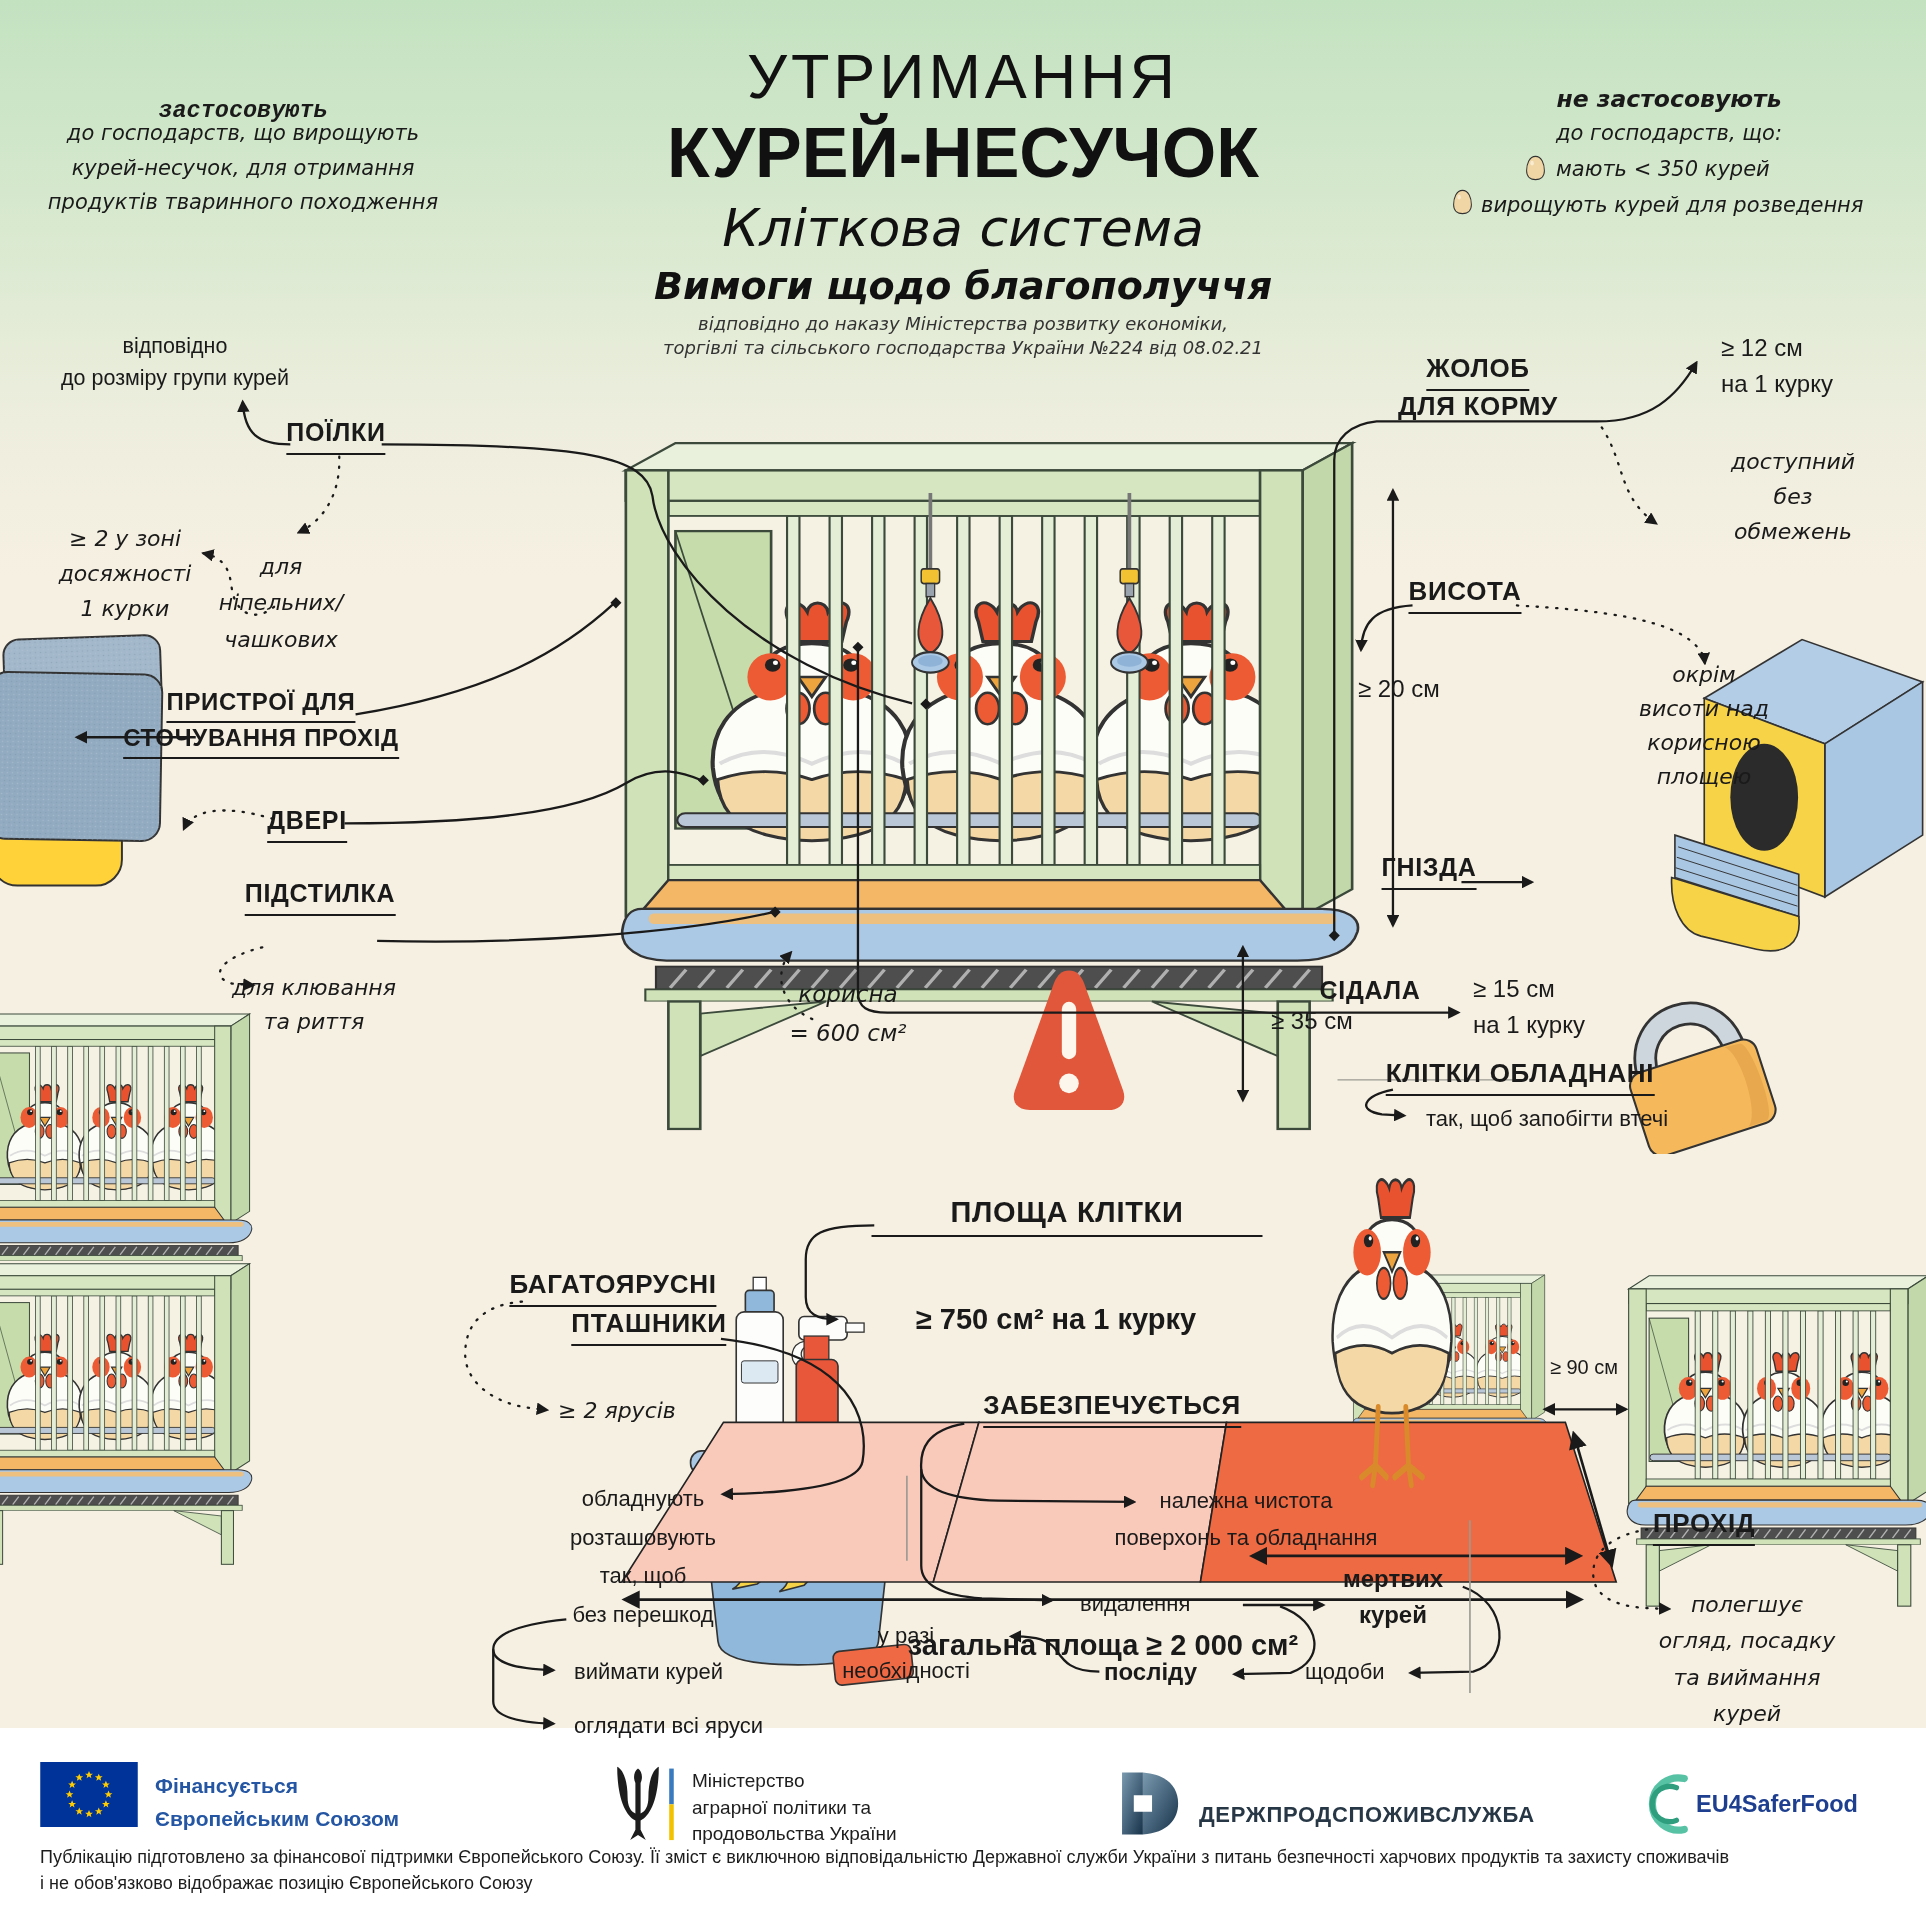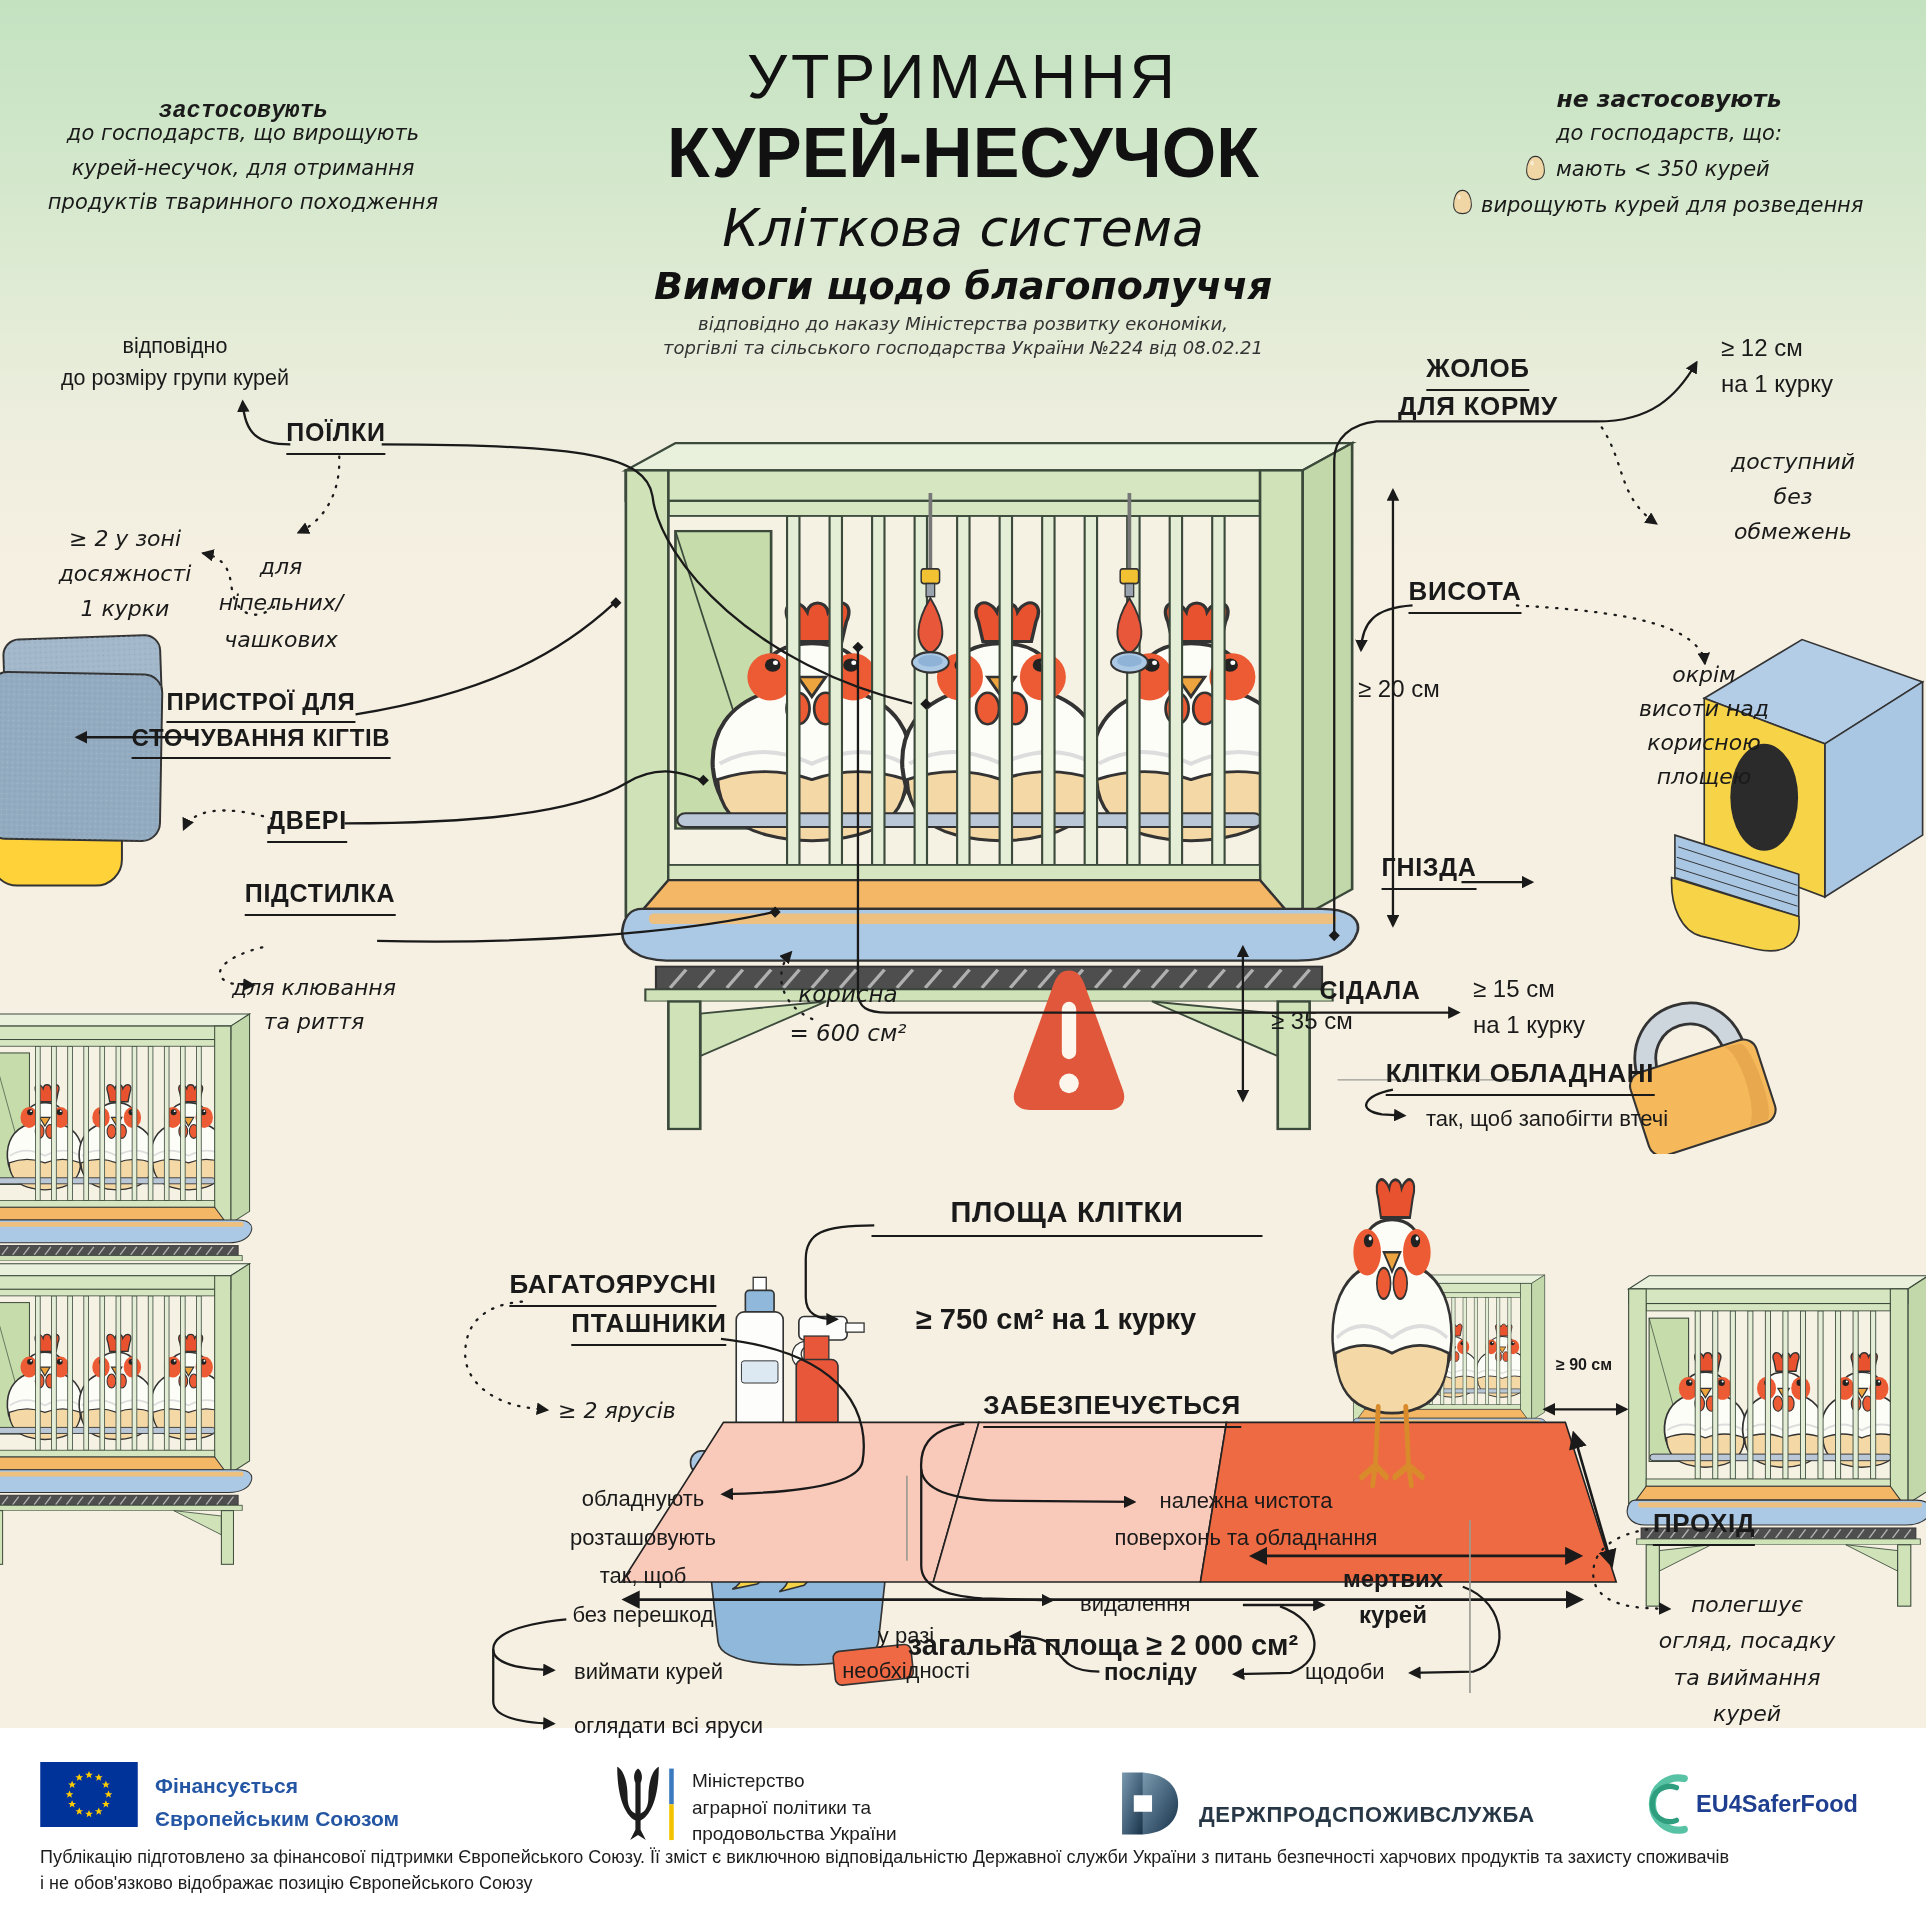--- a/index.html
+++ b/index.html
@@ -318,21 +318,21 @@
 обмежень</div>
 
   <div class="t txt cx hd ul" style="left:1465px;top:574px;font-size:26px;">ВИСОТА</div>
   <div class="t txt" style="left:1358px;top:673px;font-size:24px;">≥ 20 см</div>
   <div class="t txt cx it" style="left:1704px;top:658px;font-size:22px;line-height:1.55;">окрім
 висоти над
 корисною
 площею</div>
 
   <div class="t txt cx hd ul" style="left:261px;top:686px;font-size:24px;">ПРИСТРОЇ ДЛЯ</div>
-  <div class="t txt cx hd ul" style="left:261px;top:722px;font-size:24px;">СТОЧУВАННЯ КІГТІВ</div>
+  <div class="t txt cx hd ul" style="left:261px;top:722px;font-size:24px;">СТОЧУВАННЯ ПРОХІД</div>
 
   <div class="t txt cx hd ul" style="left:307px;top:804px;font-size:25px;">ДВЕРІ</div>
 
   <div class="t txt cx hd ul" style="left:320px;top:877px;font-size:25px;">ПІДСТИЛКА</div>
   <div class="t txt cx it" style="left:314px;top:971px;font-size:22px;line-height:1.55;">для клювання
 та риття</div>
 
   <div class="t txt cx hd ul" style="left:1429px;top:851px;font-size:25px;">ГНІЗДА</div>
 
   <div class="t txt cx hd" style="left:1370px;top:974px;font-size:25px;">СІДАЛА</div>
@@ -364,21 +364,21 @@
 поверхонь та обладнання</div>
   <div class="t txt" style="left:1080px;top:1589px;font-size:22px;">видалення</div>
   <div class="t txt cx bd" style="left:1393px;top:1561px;font-size:24px;line-height:1.5;">мертвих
 курей</div>
   <div class="t txt" style="left:1305px;top:1657px;font-size:22px;">щодоби</div>
   <div class="t txt bd" style="left:1104px;top:1656px;font-size:24px;">посліду</div>
   <div class="t txt cx" style="left:906px;top:1618px;font-size:22px;line-height:1.6;">у разі
 необхідності</div>
 
   <div class="t txt cx hd ul" style="left:1704px;top:1506px;font-size:26px;">ПРОХІД</div>
-  <div class="t txt cx" style="left:1584px;top:1354px;font-size:16px;font-weight:bold;">≥ 90 см</div>
+  <div class="t txt cx" style="left:1584px;top:1354px;font-size:20px;">≥ 90 см</div>
   <div class="t txt cx it" style="left:1747px;top:1587px;font-size:22px;line-height:1.65;">полегшує
 огляд, посадку
 та виймання курей</div>
 
   <svg class="ill" style="left:40px;top:1762px;z-index:3;" width="98" height="65" viewBox="0 0 150 100">
     <defs>
       <path id="st" d="M0,-6 L1.8,-1.9 L6,-1.9 L2.6,0.7 L3.7,5 L0,2.4 L-3.7,5 L-2.6,0.7 L-6,-1.9 L-1.8,-1.9 Z" fill="#ffcc00"></path>
     </defs>
     <rect width="150" height="100" fill="#003399"></rect>
     <use href="#st" x="75" y="20"></use>

